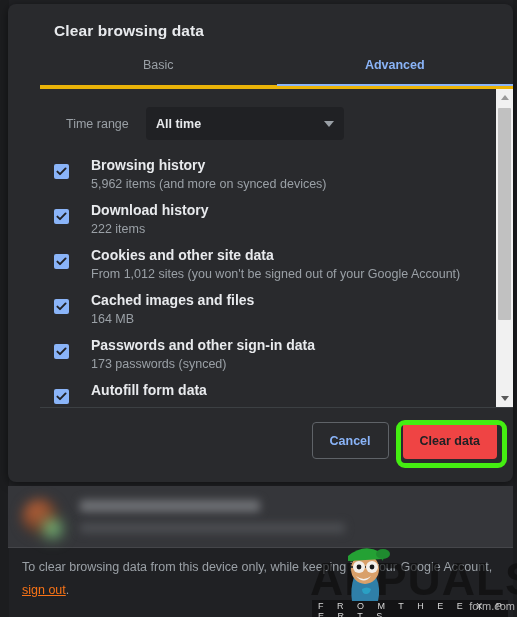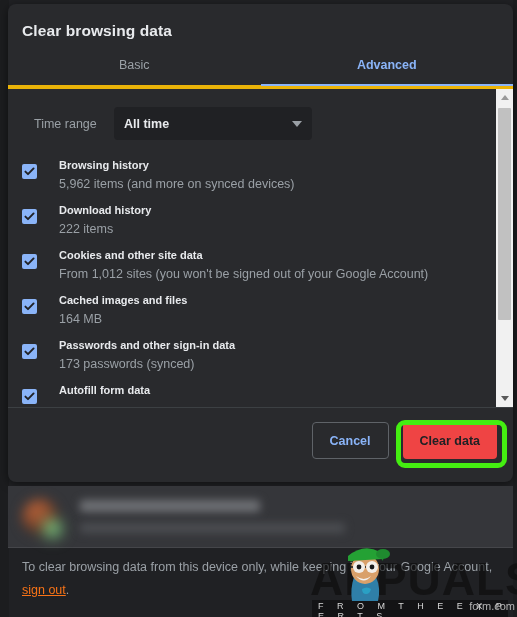--- a/index.html
+++ b/index.html
@@ -38,20 +38,21 @@
   #dialog {
     position: absolute;
     left: 8px;
     top: 4px;
     width: 505px;
     height: 478px;
     background: #292a2d;
     border-radius: 8px;
     overflow: hidden;
     box-shadow: 0 2px 10px rgba(0,0,0,.5);
+    padding-left: 32px;
   }
 
   .dialog-title {
     color: #e8eaed;
     font-size: 15.5px;
     font-weight: bold;
     padding: 18px 0 0 14px;
     letter-spacing: .1px;
   }
 
@@ -152,21 +153,21 @@
     background: #8ab4f8;
     flex: 0 0 15px;
     margin-top: 12px;
     margin-right: 22px;
     position: relative;
   }
   .cbx svg { position: absolute; left: 1px; top: 1px; }
 
   .opt-text { padding-top: 5px; }
   .opt-title {
-    font-size: 11px;
+    font-size: 14px;
     color: #e8eaed;
     font-weight: bold;
     line-height: 17px;
   }
   .opt-sub {
     font-size: 12.5px;
     color: #9aa0a6;
     line-height: 18px;
     margin-top: 1px;
   }

